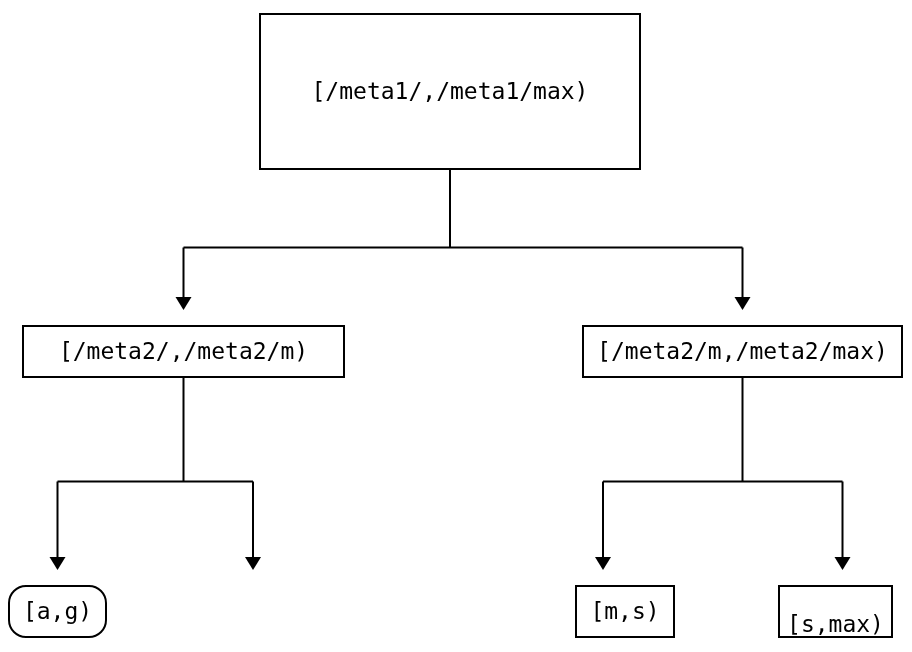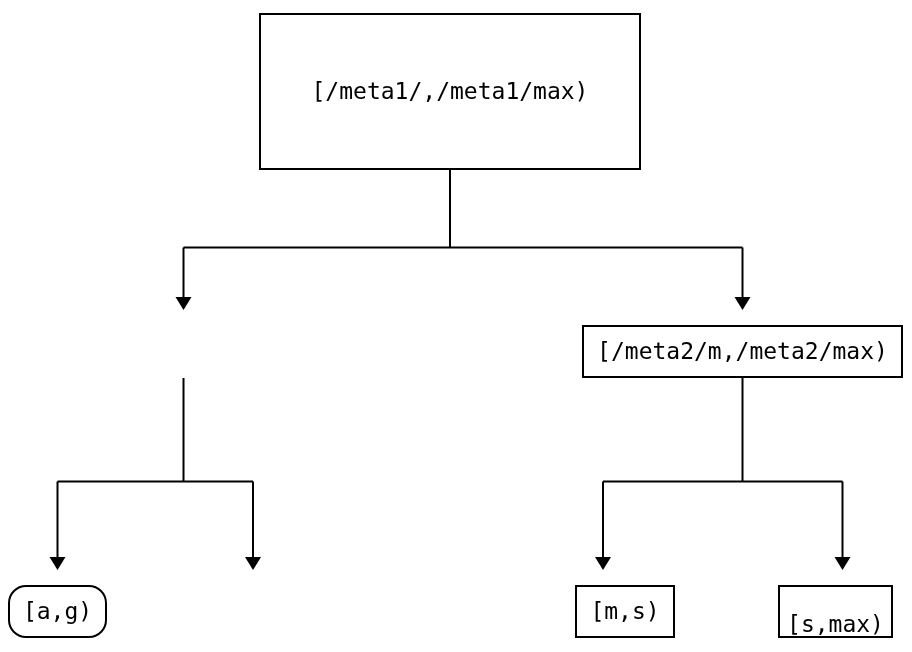--- a/index.html
+++ b/index.html
@@ -49,20 +49,23 @@
       <path d="M 183.5 378 L 183.5 481.5 M 57.5 481.5 L 253 481.5 M 57.5 481.5 L 57.5 557 M 253 481.5 L 253 557" fill="none" stroke="#000000" stroke-width="2"></path>
       <polygon points="595,557 611,557 603,570" fill="#000000"></polygon>
       <polygon points="834.5,557 850.5,557 842.5,570" fill="#000000"></polygon>
       <path d="M 742.5 378 L 742.5 481.5 M 603 481.5 L 842.5 481.5 M 603 481.5 L 603 557 M 842.5 481.5 L 842.5 557" fill="none" stroke="#000000" stroke-width="2"></path>
     </svg>
 
   <div class="node" id="node-root" style="left:259px; top:13px; width:382px; height:157px;">
     <span>[/meta1/,/meta1/max)</span>
   </div>
 
+  <div class="node" id="node-left" style="left:22px; top:325px; width:323px; height:53px;">
+    <span>[/meta2/,/meta2/m)</span>
+  </div>
 
   <div class="node" id="node-right" style="left:582px; top:325px; width:321px; height:53px;text-align:center;">
     <span>[/meta2/m,/meta2/max)</span>
   </div>
 
   <div class="node" id="node-leaf_ag" style="left:8px; top:585px; width:99px; height:53px;border-radius:18px;">
     <span>[a,g)</span>
   </div>
 
 

